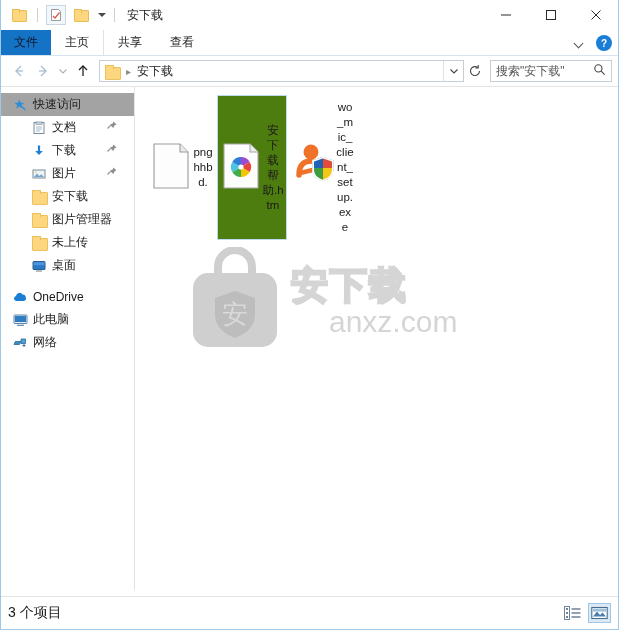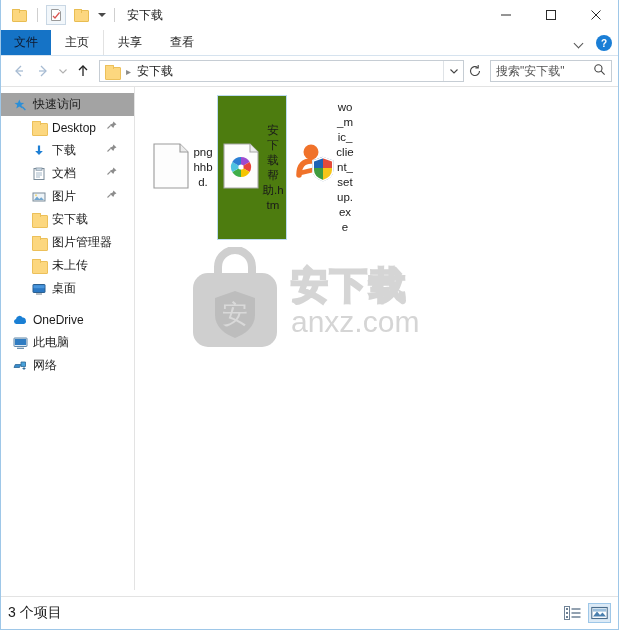--- a/index.html
+++ b/index.html
@@ -256,20 +256,21 @@
     font-size: 37px; font-weight: bold; letter-spacing: 2px;
     color: transparent;
     -webkit-text-stroke: 2.5px #d5d5d5;
     line-height: 40px;
     font-family: "DejaVu Sans", sans-serif;
   }
   .wm-en {
     font-size: 30px; color: #d5d5d5; line-height: 32px;
     letter-spacing: 0px;
     font-family: "Liberation Sans", sans-serif;
+    margin-left: 38px;
   }
 
   
   .statusbar {
     position: absolute; left: 0; right: 0; bottom: 0;
     height: 33px;
     border-top: 1px solid #e3e3e3;
     background: #ffffff;
     display: flex; align-items: center;
     padding: 0 7px;
@@ -408,58 +409,46 @@
       <div class="nav-row lvl0 selected">
         <span class="ico">
           <svg width="14" height="14" viewBox="0 0 14 14">
             <path d="M6.3 1.4 L7.7 4.7 L11.2 4.9 L8.5 7.1 L9.4 10.5 L6.3 8.6 L3.3 10.5 L4.2 7.1 L1.5 4.9 L5 4.7 Z" fill="#2b8fd8"></path>
             <path d="M9.2 8.8 L12.4 12" stroke="#2b8fd8" stroke-width="1.3"></path>
           </svg>
         </span>
         <span class="lbl">快速访问</span>
       </div>
 
+
       <div class="nav-row lvl1">
         <span class="ico">
-            <span class="folder-ico"></span>
-          </span>
-        <span class="lbl">Desktop</span>
+          <svg width="14" height="14" viewBox="0 0 14 14">
+            <rect x="2" y="1.5" width="10" height="11" fill="#ffffff" stroke="#7a8b99" stroke-width="1"></rect>
+            <rect x="4" y="1" width="6" height="2.2" fill="#d7e6f2" stroke="#7a8b99" stroke-width="0.8"></rect>
+            <path d="M4 6 h6 M4 8 h6 M4 10 h4" stroke="#9bb0c2" stroke-width="0.9"></path>
+          </svg>
+        </span>
+        <span class="lbl">文档</span>
         <span class="pin">
           <svg width="12" height="14" viewBox="0 0 12 14">
             <path d="M7.5 1.5 L10.5 4.5 L8.6 5.3 L7.3 8.1 L3.9 4.7 L6.7 3.4 Z" fill="#8d8d8d"></path>
             <path d="M4.6 5.4 L1.5 8.5" stroke="#8d8d8d" stroke-width="1.1"></path>
           </svg>
         </span>
       </div>
 
       <div class="nav-row lvl1">
         <span class="ico">
           <svg width="14" height="14" viewBox="0 0 14 14">
             <path d="M7 1.5 V8" stroke="#1e7fd4" stroke-width="2.2"></path>
             <path d="M3.2 7 L7 11 L10.8 7 Z" fill="#1e7fd4"></path>
           </svg>
         </span>
         <span class="lbl">下载</span>
-        <span class="pin">
-          <svg width="12" height="14" viewBox="0 0 12 14">
-            <path d="M7.5 1.5 L10.5 4.5 L8.6 5.3 L7.3 8.1 L3.9 4.7 L6.7 3.4 Z" fill="#8d8d8d"></path>
-            <path d="M4.6 5.4 L1.5 8.5" stroke="#8d8d8d" stroke-width="1.1"></path>
-          </svg>
-        </span>
-      </div>
-
-      <div class="nav-row lvl1">
-        <span class="ico">
-          <svg width="14" height="14" viewBox="0 0 14 14">
-            <rect x="2" y="1.5" width="10" height="11" fill="#ffffff" stroke="#7a8b99" stroke-width="1"></rect>
-            <rect x="4" y="1" width="6" height="2.2" fill="#d7e6f2" stroke="#7a8b99" stroke-width="0.8"></rect>
-            <path d="M4 6 h6 M4 8 h6 M4 10 h4" stroke="#9bb0c2" stroke-width="0.9"></path>
-          </svg>
-        </span>
-        <span class="lbl">文档</span>
         <span class="pin">
           <svg width="12" height="14" viewBox="0 0 12 14">
             <path d="M7.5 1.5 L10.5 4.5 L8.6 5.3 L7.3 8.1 L3.9 4.7 L6.7 3.4 Z" fill="#8d8d8d"></path>
             <path d="M4.6 5.4 L1.5 8.5" stroke="#8d8d8d" stroke-width="1.1"></path>
           </svg>
         </span>
       </div>
 
       <div class="nav-row lvl1">
         <span class="ico">

